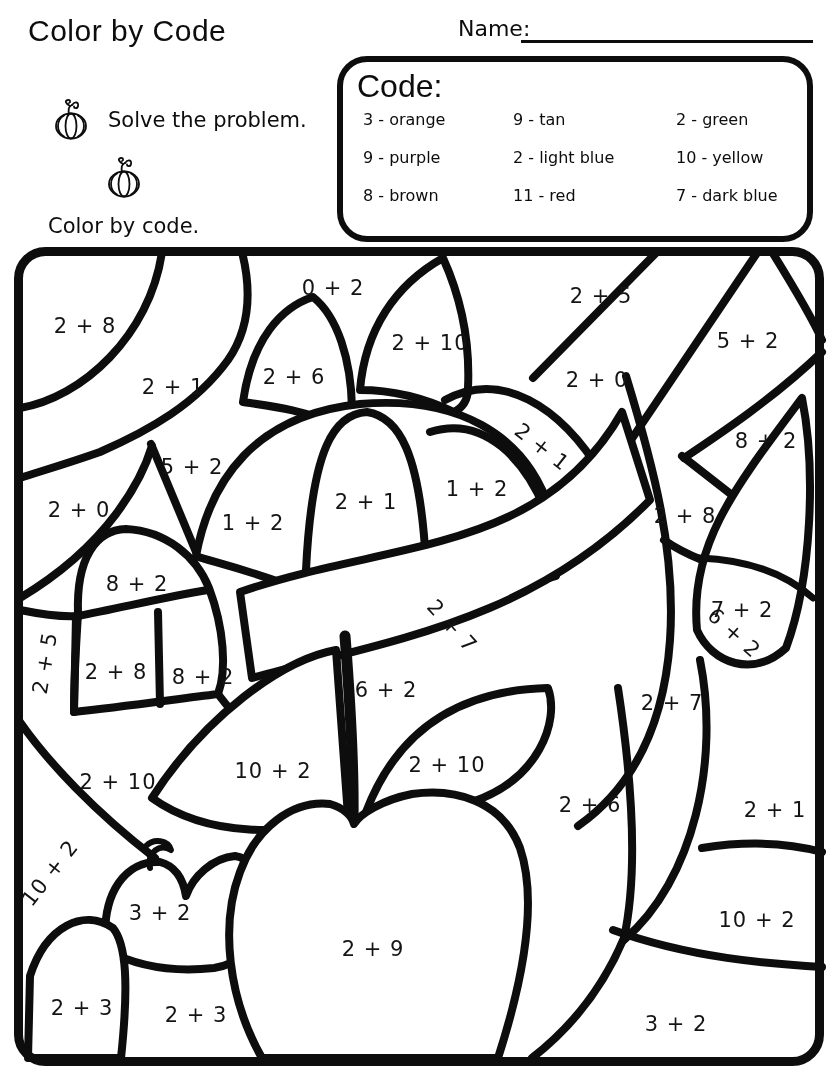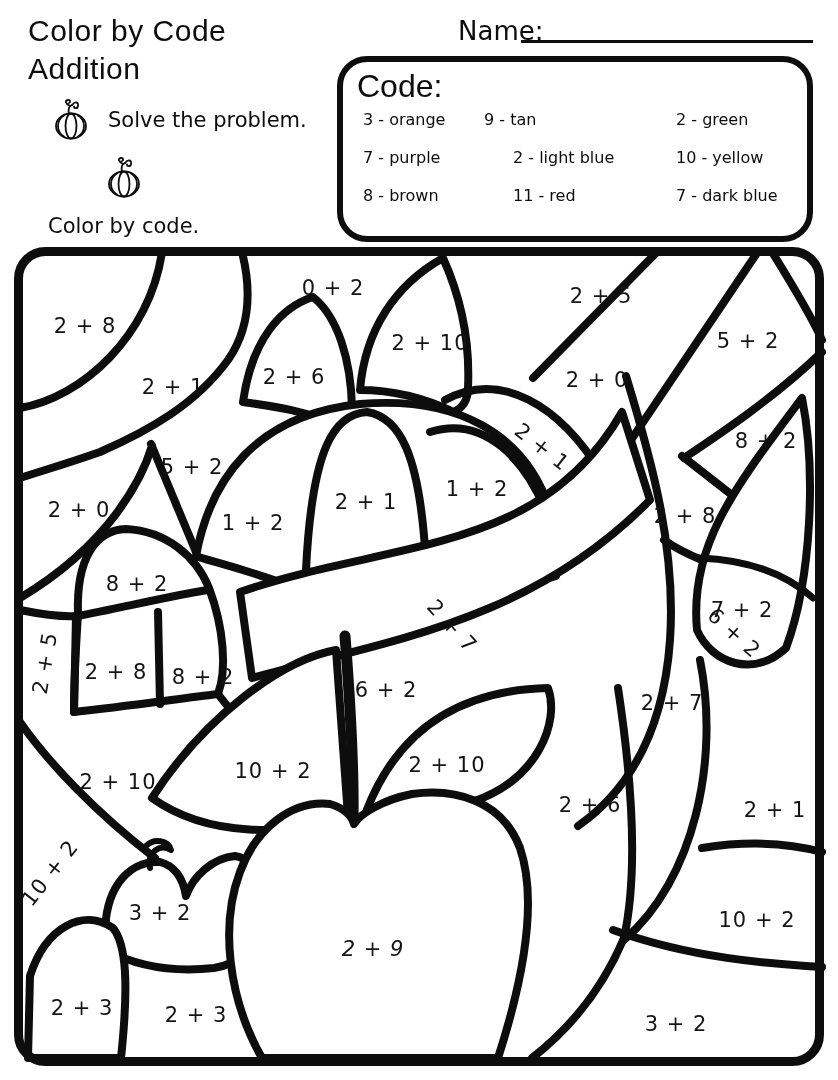--- a/index.html
+++ b/index.html
@@ -4,37 +4,36 @@
 <style>
   html,body{margin:0;padding:0;background:#fff;}
   #sheet{position:relative;width:838px;height:1080px;background:#fff;overflow:hidden;
          font-family:"Liberation Sans",sans-serif;color:#0d0d0d;}
   .abs{position:absolute;}
   #title1{left:28px;top:14px;font-size:30px;letter-spacing:.5px;}
   #title2{left:28px;top:52px;font-size:30px;letter-spacing:.5px;}
   .instr-row{position:absolute;left:48px;display:flex;align-items:center;gap:14px;}
   #instr-0{top:98px;} #instr-1{top:156px;flex-direction:column;}
   .instr-text{font-family:"DejaVu Sans",sans-serif;font-size:21px;}
-  #name-wrap{left:458px;top:16px;font-family:"DejaVu Sans",sans-serif;font-size:26px;}
+  #name-wrap{left:458px;top:16px;font-family:"DejaVu Sans",sans-serif;font-size:22px;}
   #name-line{left:521px;top:12px;width:292px;height:28px;border-bottom:3px solid #0d0d0d;}
   #code-box{left:337px;top:56px;width:464px;height:174px;border:6px solid #0d0d0d;border-radius:30px;}
   #code-title{left:357px;top:68px;font-size:32px;}
   .code-entry{position:absolute;font-family:"DejaVu Sans",sans-serif;font-size:16px;white-space:nowrap;}
   #picture{left:0;top:0;}
   #labels{left:0;top:0;width:838px;height:1080px;pointer-events:none;}
   .prob{position:absolute;font-family:"DejaVu Sans",sans-serif;font-size:21px;white-space:nowrap;
         letter-spacing:1px;color:#141414;}
 </style>
 </head>
 <body>
 
 <div id="sheet">
 
   <div class="abs" id="title1">Color by Code</div>
-  <div class="abs" id="title2">Addition</div>
 
   <div class="abs" id="name-wrap">Name:</div>
   <div class="abs" id="name-line"></div>
 
   <div class="instr-row" id="instr-0">
     <svg width="46" height="44" viewBox="0 0 46 44">
       <g fill="none" stroke="#0d0d0d" stroke-width="1.8" stroke-linecap="round">
         <ellipse cx="23" cy="28" rx="15" ry="12.5"></ellipse>
         <path d="M16,17.5 C8,22 8,34 16,38.5"></path>
         <path d="M30,17.5 C38,22 38,34 30,38.5"></path>
@@ -57,23 +56,23 @@
         <path d="M24,7 C27,3 31,4 30,8 C29.5,11 26,10.5 26,8.5"></path>
         <path d="M22,8 C18,6 16,2.5 20,2 C22.7,1.7 22.5,4.5 21,5"></path>
       </g>
     </svg>
     <span class="instr-text">Color by code.</span>
   </div>
 
   <div class="abs" id="code-box"></div>
   <div class="abs" id="code-title">Code:</div>
   <div class="code-entry" style="left:363px;top:110px">3 - orange</div>
-  <div class="code-entry" style="left:363px;top:148px">7 - purple</div>
+  <div class="code-entry" style="left:363px;top:148px">9 - purple</div>
   <div class="code-entry" style="left:363px;top:186px">8 - brown</div>
-  <div class="code-entry" style="left:484px;top:110px">9 - tan</div>
+  <div class="code-entry" style="left:513px;top:110px">9 - tan</div>
   <div class="code-entry" style="left:513px;top:148px">2 - light blue</div>
   <div class="code-entry" style="left:513px;top:186px">11 - red</div>
   <div class="code-entry" style="left:676px;top:110px">2 - green</div>
   <div class="code-entry" style="left:676px;top:148px">10 - yellow</div>
   <div class="code-entry" style="left:676px;top:186px">7 - dark blue</div>
 
   <svg class="abs" id="picture" width="838" height="1080" viewBox="0 0 838 1080">
     <g stroke="#0d0d0d" stroke-width="8" fill="none" stroke-linecap="round" stroke-linejoin="round">
 
       <path fill="#fff" d="M243,402 C252,338 282,307 313,297 C338,317 351,360 352,408 C352,418 346,424 338,426 C305,410 270,406 243,402 Z"></path>
@@ -157,19 +156,19 @@
       <div class="prob" style="left: 386px; top: 690px; transform: translate(-50%, -50%) rotate(0deg);">6 + 2</div>
       <div class="prob" style="left: 672px; top: 703px; transform: translate(-50%, -50%) rotate(0deg);">2 + 7</div>
       <div class="prob" style="left: 273px; top: 771px; transform: translate(-50%, -50%) rotate(0deg);">10 + 2</div>
       <div class="prob" style="left: 447px; top: 765px; transform: translate(-50%, -50%) rotate(0deg);">2 + 10</div>
       <div class="prob" style="left: 118px; top: 782px; transform: translate(-50%, -50%) rotate(0deg);">2 + 10</div>
       <div class="prob" style="left: 590px; top: 805px; transform: translate(-50%, -50%) rotate(0deg);">2 + 6</div>
       <div class="prob" style="left: 775px; top: 810px; transform: translate(-50%, -50%) rotate(0deg);">2 + 1</div>
       <div class="prob" style="left: 50px; top: 873px; transform: translate(-50%, -50%) rotate(-52deg);">10 + 2</div>
       <div class="prob" style="left: 160px; top: 913px; transform: translate(-50%, -50%) rotate(0deg);">3 + 2</div>
       <div class="prob" style="left: 757px; top: 920px; transform: translate(-50%, -50%) rotate(0deg);">10 + 2</div>
-      <div class="prob" style="left: 373px; top: 949px; transform: translate(-50%, -50%) rotate(0deg); font-style: italic;">2 + 9</div>
+      <div class="prob" style="left: 373px; top: 949px; transform: translate(-50%, -50%) rotate(0deg);">2 + 9</div>
       <div class="prob" style="left: 82px; top: 1008px; transform: translate(-50%, -50%) rotate(0deg);">2 + 3</div>
       <div class="prob" style="left: 196px; top: 1015px; transform: translate(-50%, -50%) rotate(0deg);">2 + 3</div>
       <div class="prob" style="left: 676px; top: 1024px; transform: translate(-50%, -50%) rotate(0deg);">3 + 2</div>
     </div>
 
 </div>
 
 </body></html>

